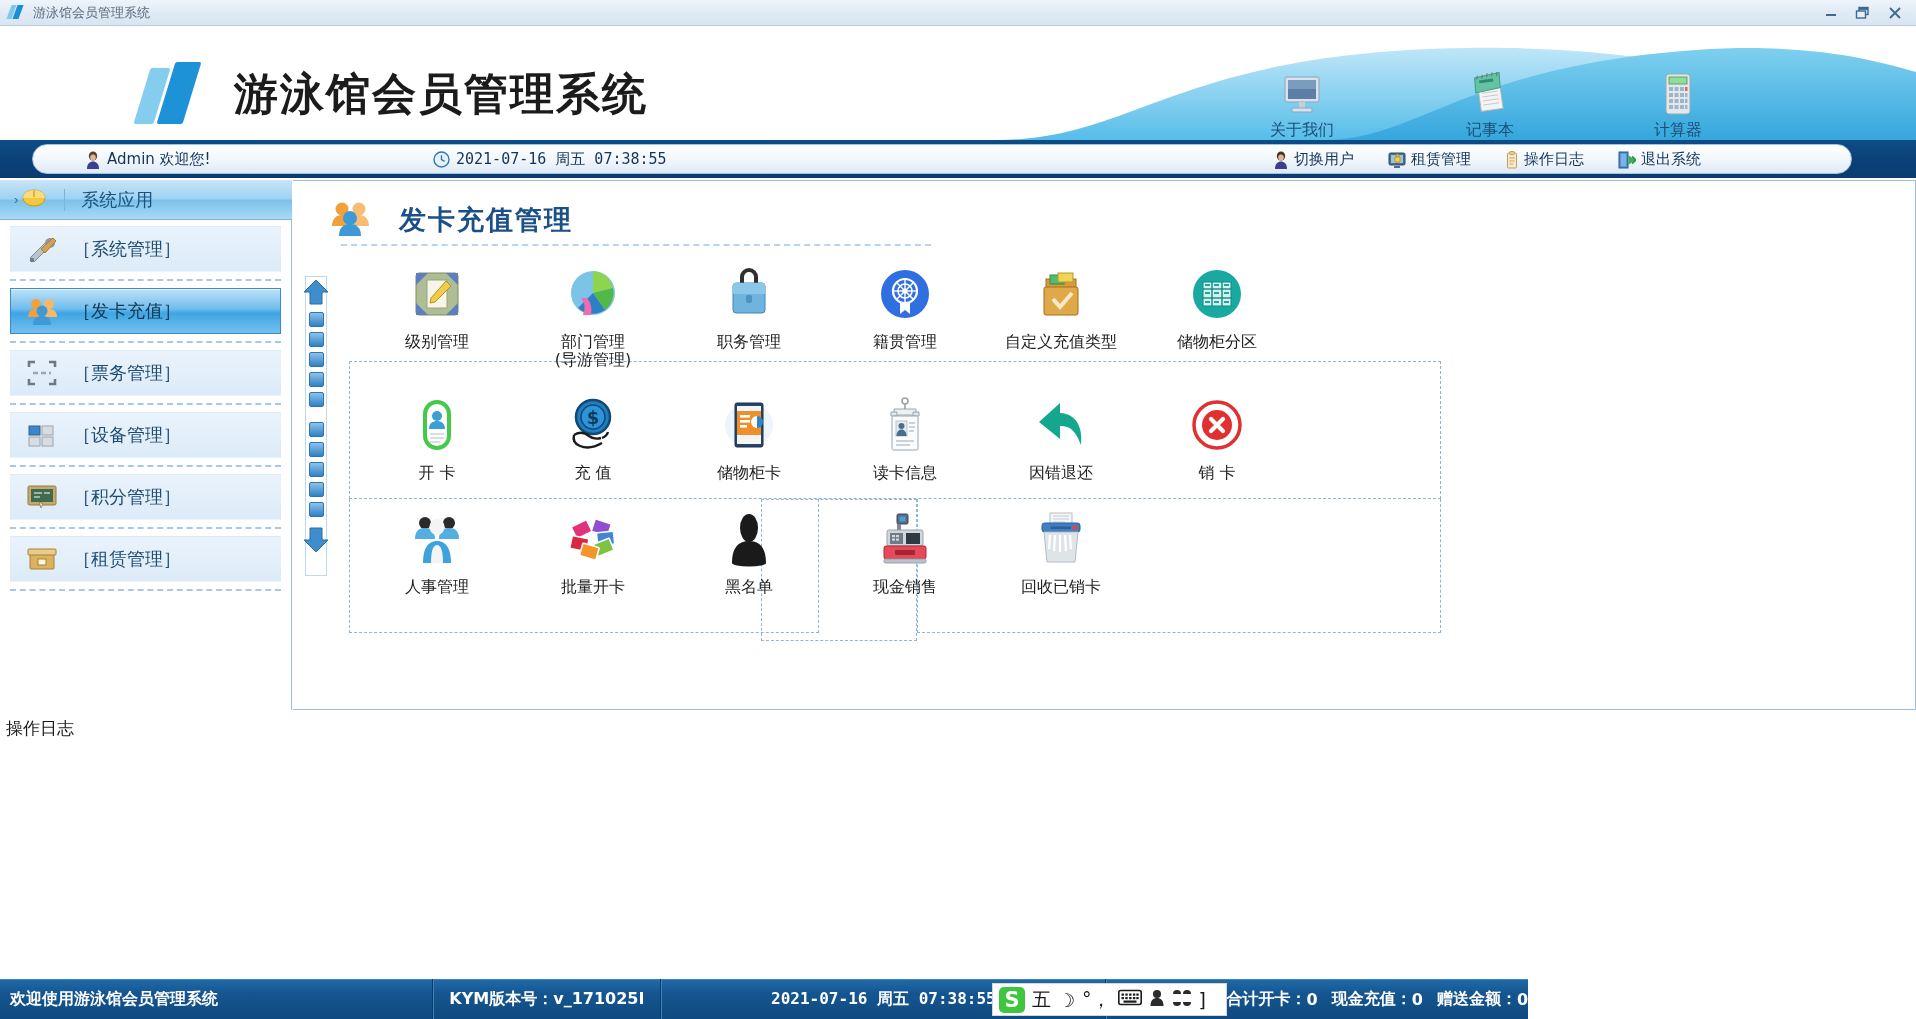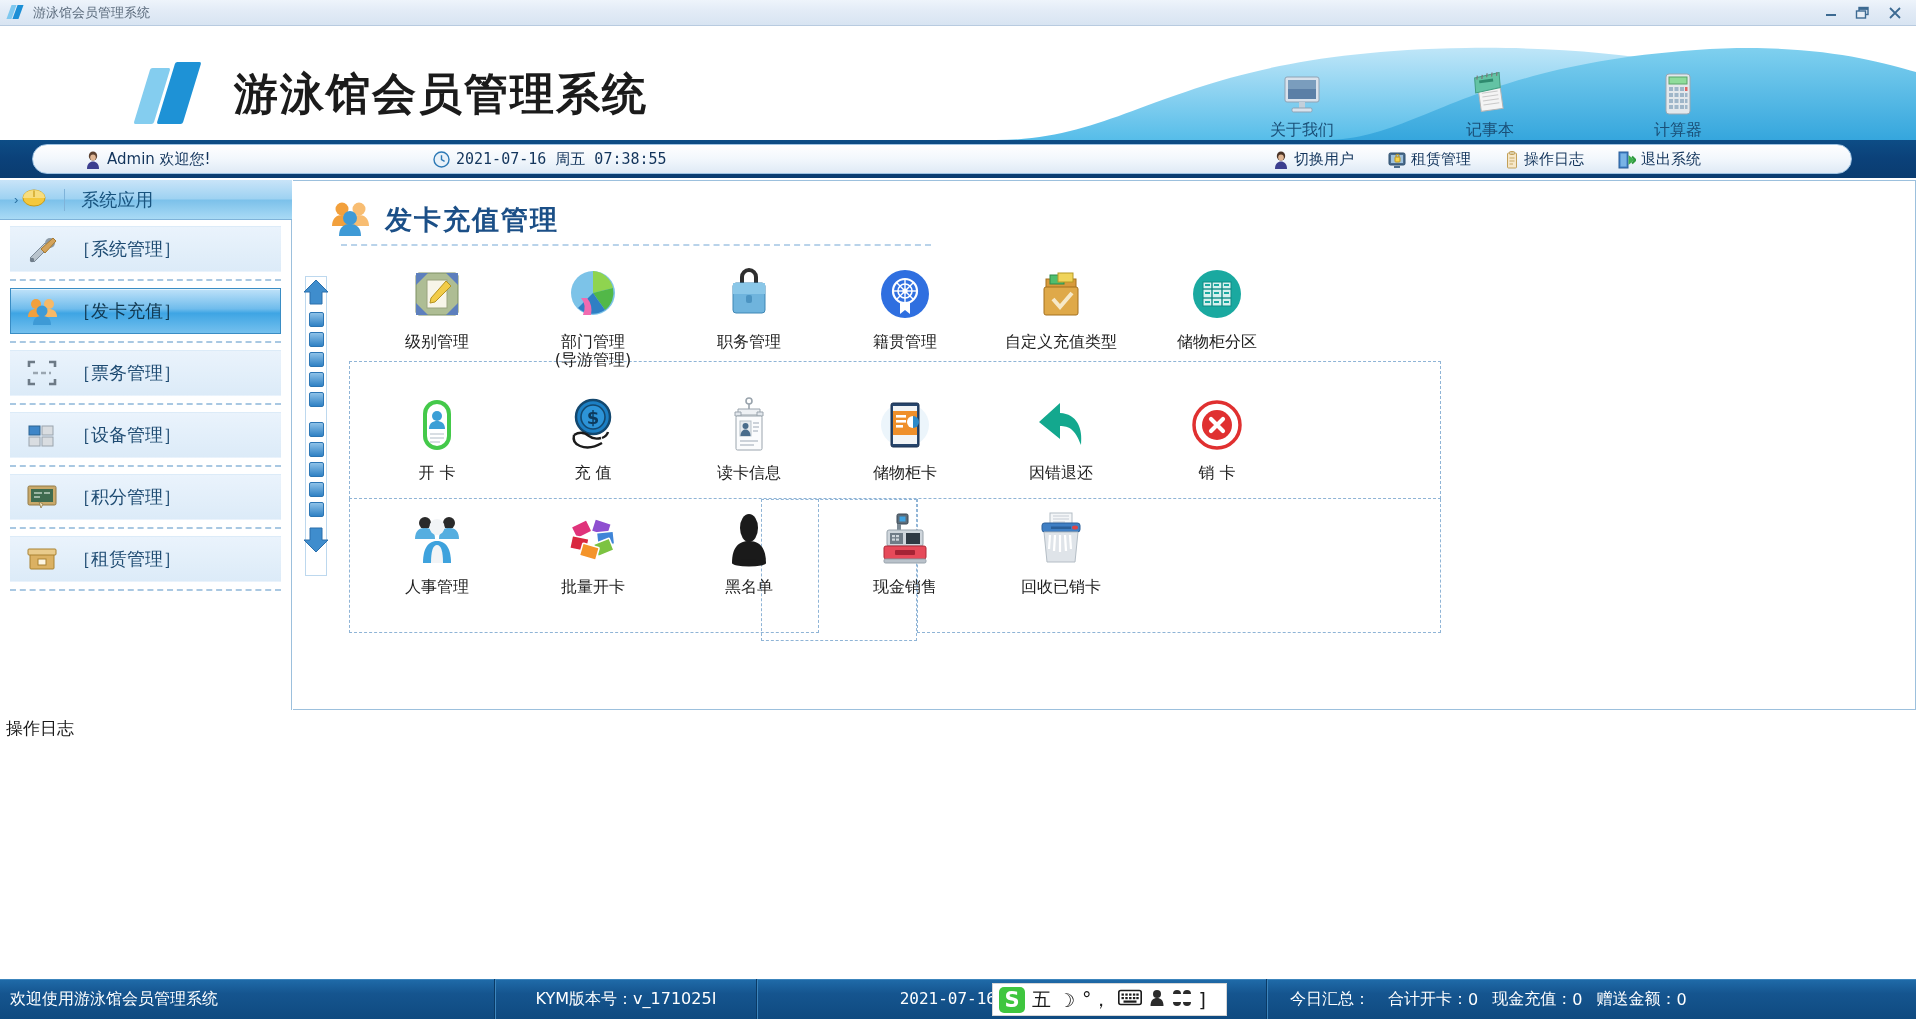--- a/index.html
+++ b/index.html
@@ -105,21 +105,21 @@
   .sb-lb { font-size: 18px; color: #1e4b72; font-family: "DejaVu Sans", sans-serif; }
   .sb-item.active .sb-lb { color: #10374f; }
   .sb-sep { margin: 7px 10px; border-top: 2px dashed #a9c8e2; height: 0; }
 
   
   .content {
     position: absolute; left: 293px; top: 180px; width: 1623px; height: 530px;
     background: #ffffff; border: 1px solid #9cc0dd; border-left: none;
   }
   .ct-title { position: absolute; left: 36px; top: 18px; display: flex; align-items: center; }
-  .ct-title .t { font-size: 27px; font-weight: bold; color: #1b4f87; margin-left: 14px;
+  .ct-title .t { font-size: 27px; font-weight: bold; color: #1b4f87; margin-left: 28px;
                  font-family: "DejaVu Sans", sans-serif; letter-spacing: 2px; }
   .ct-underline { position: absolute; left: 48px; top: 63px; width: 590px;
                   border-top: 2px dashed #b9d3ea; }
 
   .splitter { position: absolute; left: 6px; top: 95px; width: 34px; height: 300px; }
   .splitter .track { position: absolute; left: 6px; top: 0; width: 22px; height: 300px;
                      border: 1px solid #bdd8ee; background: #fff; }
   .sq { position: absolute; left: 10px; width: 15px; height: 15px; border-radius: 2px;
         background: linear-gradient(to bottom,#8ec2e8,#2f81c4); border:1px solid #2c76b4; }
 
@@ -137,23 +137,23 @@
   .logpanel { position: absolute; left: 0; top: 711px; width: 1916px; height: 268px; background: #fff; }
   .log-title { position: absolute; left: 6px; top: 6px; font-size: 17px; color: #1a1a1a;
                font-family: "DejaVu Sans", sans-serif; }
   .log-row { position: absolute; left: 0; top: 34px; width: 610px; height: 22px;
              background: #1560bd; color: #ffffff; font-size: 15px;
              font-family: "DejaVu Sans Mono", monospace; display: flex; align-items: center;
              padding-left: 2px; letter-spacing: 0px; }
 
   
   .statusbar {
-    position: absolute; left: 0; bottom: 0; width: 1916px; height: 40px;
+    position: absolute; left: 0; bottom: 0; width: 1528px; height: 40px;
     background: linear-gradient(to bottom, #1f6aa8 0%, #15558f 35%, #0f4a80 100%);
-    border-top: 1px solid #3c85bd; display: flex; align-items: flex-end;
+    border-top: 1px solid #3c85bd; display: flex; align-items: flex-end; font-weight: bold;
   }
   .sbar-cell { height: 40px; display: flex; align-items: center; color: #ffffff;
                font-size: 16px; font-family: "DejaVu Sans", sans-serif; white-space: nowrap;}
   .sbar-div { width: 2px; height: 40px; background: #0a3a65; border-right: 1px solid #3d85bd; }
 
   
   .ime-bar {
     position: absolute; left: 992px; bottom: 3px; height: 33px; width: 235px;
     background: #ffffff; border: 1px solid #d6d6d6; display: flex; align-items: center;
     gap: 7px; padding: 0 6px; z-index: 40;
@@ -619,57 +619,57 @@
             <text x="27" y="27" font-size="18" font-weight="bold" fill="#0d3a5c" text-anchor="middle" font-family="DejaVu Sans">$</text>
             <path d="M8 38 q8 -5 15 1 q5 4 12 2" fill="none" stroke="#1b1b1b" stroke-width="2.4"></path>
             <path d="M8 38 q-2 8 6 11 q10 4 22 -3" fill="none" stroke="#1b1b1b" stroke-width="2.4"></path>
             <path d="M36 41 q5 -2 6 -6" fill="none" stroke="#1b1b1b" stroke-width="2.4"></path>
           </svg>
         </span>
         <div class="lab">充 值</div>
       </div>
       <div class="cell">
         <span class="ico">
+          <svg width="50" height="56" viewBox="0 0 50 56">
+            <ellipse cx="25" cy="28" rx="24" ry="22" fill="#ecf5fb"></ellipse>
+            <rect x="11" y="6" width="28" height="44" rx="2" fill="#27456b" stroke="#1b3050"></rect>
+            <rect x="13" y="9" width="24" height="38" fill="#f2f4f6"></rect>
+            <rect x="13" y="14" width="24" height="24" fill="#ef8f2a"></rect>
+            <g fill="#ffffff">
+              <rect x="16" y="18" width="10" height="2.6"></rect>
+                <rect x="16" y="23" width="10" height="2.6"></rect>
+              <rect x="16" y="28" width="7" height="2.6"></rect>
+            </g>
+            <path d="M33 19 a6 6 0 0 0 0 12 Z" fill="#ffffff"></path>
+            <path d="M33 19 a6 6 0 0 1 0 12 Z" fill="#2b89c9"></path>
+          </svg>
+        </span>
+        <div class="lab">储物柜卡</div>
+      </div>
+      <div class="cell">
+        <span class="ico">
           <svg width="50" height="58" viewBox="0 0 50 58">
             <path d="M25 2 a3 3 0 0 1 0 6 a3 3 0 0 1 0 -6" fill="none" stroke="#9aa4ad" stroke-width="1.6"></path>
             <path d="M25 8 L25 13" stroke="#9aa4ad" stroke-width="1.6"></path>
             <path d="M14 13 h22 v6 h-22 z" fill="#eef1f4" stroke="#9aa4ad"></path>
             <path d="M11 16 h6 v4 h-6 z M33 16 h6 v4 h-6 z" fill="#e2e7ec" stroke="#9aa4ad"></path>
             <rect x="12" y="20" width="26" height="34" rx="1.5" fill="#fbfcfd" stroke="#9aa4ad"></rect>
             <rect x="16" y="25" width="11" height="15" fill="#e6ebef" stroke="#b8c1c9"></rect>
             <circle cx="21.5" cy="30" r="3" fill="#4a6d8c"></circle>
             <path d="M16.5 40 c0 -5 3 -6.5 5 -6.5 c2 0 5 1.5 5 6.5 z" fill="#4a6d8c"></path>
             <g stroke="#b8c1c9" stroke-width="1.4">
               <line x1="29" y1="27" x2="35" y2="27"></line>
                 <line x1="29" y1="31" x2="35" y2="31"></line>
               <line x1="29" y1="35" x2="34" y2="35"></line>
               <line x1="16" y1="45" x2="34" y2="45"></line>
                 <line x1="16" y1="49" x2="30" y2="49"></line>
             </g>
           </svg>
         </span>
         <div class="lab">读卡信息</div>
-      </div>
-      <div class="cell">
-        <span class="ico">
-          <svg width="50" height="56" viewBox="0 0 50 56">
-            <ellipse cx="25" cy="28" rx="24" ry="22" fill="#ecf5fb"></ellipse>
-            <rect x="11" y="6" width="28" height="44" rx="2" fill="#27456b" stroke="#1b3050"></rect>
-            <rect x="13" y="9" width="24" height="38" fill="#f2f4f6"></rect>
-            <rect x="13" y="14" width="24" height="24" fill="#ef8f2a"></rect>
-            <g fill="#ffffff">
-              <rect x="16" y="18" width="10" height="2.6"></rect>
-                <rect x="16" y="23" width="10" height="2.6"></rect>
-              <rect x="16" y="28" width="7" height="2.6"></rect>
-            </g>
-            <path d="M33 19 a6 6 0 0 0 0 12 Z" fill="#ffffff"></path>
-            <path d="M33 19 a6 6 0 0 1 0 12 Z" fill="#2b89c9"></path>
-          </svg>
-        </span>
-        <div class="lab">储物柜卡</div>
       </div>
       <div class="cell">
         <span class="ico">
           <svg width="56" height="52" viewBox="0 0 56 52">
             <path d="M6 23 L27 4 L27 14 C44 15 50 29 48 46 C42 30 36 27 27 27 L27 40 Z" fill="#13a88e"></path>
           </svg>
         </span>
         <div class="lab">因错退还</div>
       </div>
       <div class="cell">

